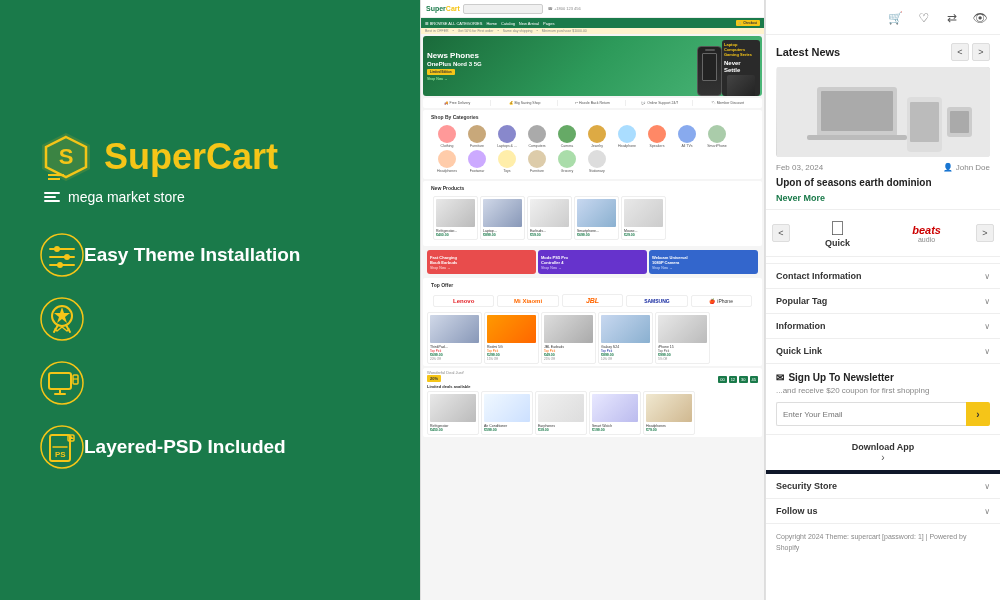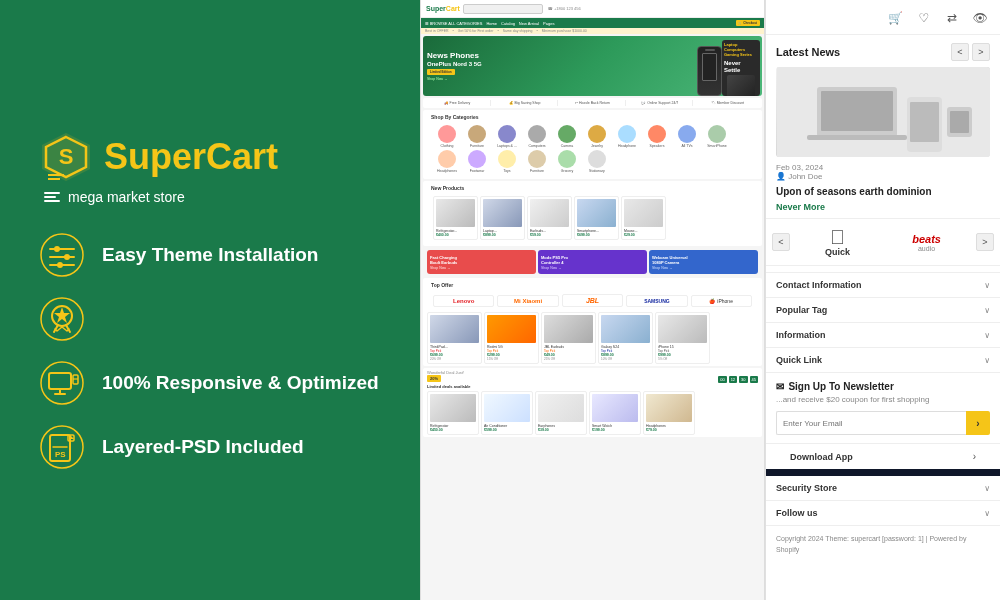--- a/index.html
+++ b/index.html
@@ -71,21 +71,20 @@
 
     .feature-list {
       display: flex;
       flex-direction: column;
       gap: 20px;
     }
 
     .feature-item {
       display: flex;
       align-items: center;
-      gap: 18px;
     }
 
     .feature-icon {
       width: 44px;
       height: 44px;
       flex-shrink: 0;
       display: flex;
       align-items: center;
       justify-content: center;
     }
@@ -426,21 +425,20 @@
       align-items: center;
       justify-content: center;
     }
 
     .rp-news-meta {
       display: flex;
       justify-content: space-between;
       font-size: 8px;
       color: #888;
       margin-bottom: 4px;
-      flex-direction: column;
     }
     .rp-news-title {
       font-size: 10px;
       font-weight: 700;
       color: #222;
       margin-bottom: 4px;
       line-height: 1.3;
     }
     .rp-read-more {
       font-size: 9px;
@@ -568,23 +566,24 @@
       border-radius: 0 2px 2px 0;
       font-size: 10px;
       color: #333;
       font-weight: 700;
     }
 
     .rp-link-row {
       display: flex;
       justify-content: space-between;
       align-items: center;
-      padding: 7px 24px;
-      border-bottom: 7px solid #0f172a;
+      padding: 7px 16px;
+      border-bottom: 4px solid #0f172a;
       cursor: pointer;
+      flex-direction: column;
     }
     .rp-link-label {
       font-size: 9px;
       font-weight: 600;
       color: #333;
     }
     .rp-link-arrow {
       font-size: 10px;
       color: #555;
     }
@@ -702,21 +701,20 @@
       <div class="feature-icon">
         <svg width="44" height="44" viewBox="0 0 44 44">
           <circle cx="22" cy="22" r="21" fill="none" stroke="#f5c518" stroke-width="1.5"></circle>
           <rect x="9" y="12" width="22" height="16" rx="2" fill="none" stroke="#f5c518" stroke-width="2"></rect>
           <line x1="20" y1="28" x2="20" y2="33" stroke="#f5c518" stroke-width="2"></line>
           <line x1="15" y1="33" x2="25" y2="33" stroke="#f5c518" stroke-width="2" stroke-linecap="round"></line>
           <rect x="33" y="14" width="5" height="9" rx="1" fill="none" stroke="#f5c518" stroke-width="1.5"></rect>
           <line x1="33" y1="18" x2="38" y2="18" stroke="#f5c518" stroke-width="1.2"></line>
         </svg>
       </div>
-      <span class="feature-text">100% Responsive &amp; Optimized</span>
     </div>
 
     <div class="feature-item">
       <div class="feature-icon">
         <svg width="44" height="44" viewBox="0 0 44 44">
           <circle cx="22" cy="22" r="21" fill="none" stroke="#f5c518" stroke-width="1.5"></circle>
           <rect x="10" y="10" width="20" height="26" rx="2" fill="none" stroke="#f5c518" stroke-width="2"></rect>
           <path d="M30 10 L34 14 L30 14 Z" fill="#f5c518"></path>
           <rect x="28" y="10" width="6" height="6" rx="1" fill="none" stroke="#f5c518" stroke-width="1.5"></rect>
           <line x1="13" y1="22" x2="27" y2="22" stroke="#f5c518" stroke-width="1.5" stroke-linecap="round"></line>

